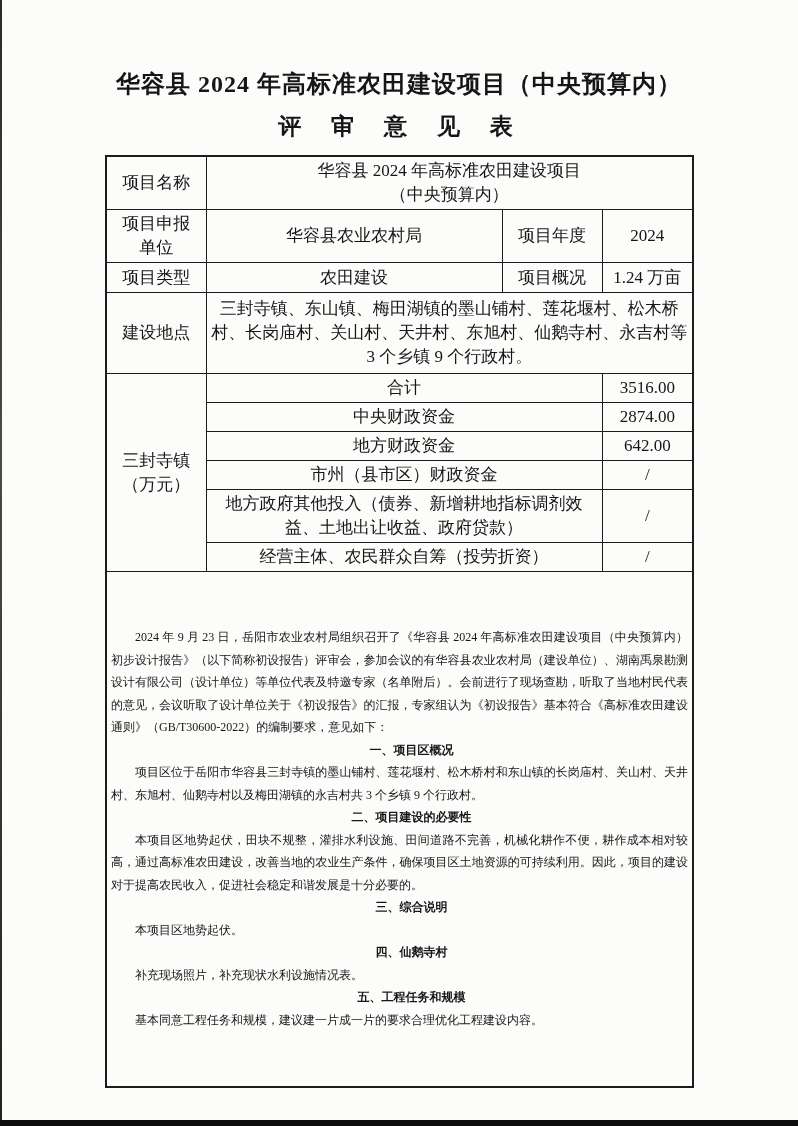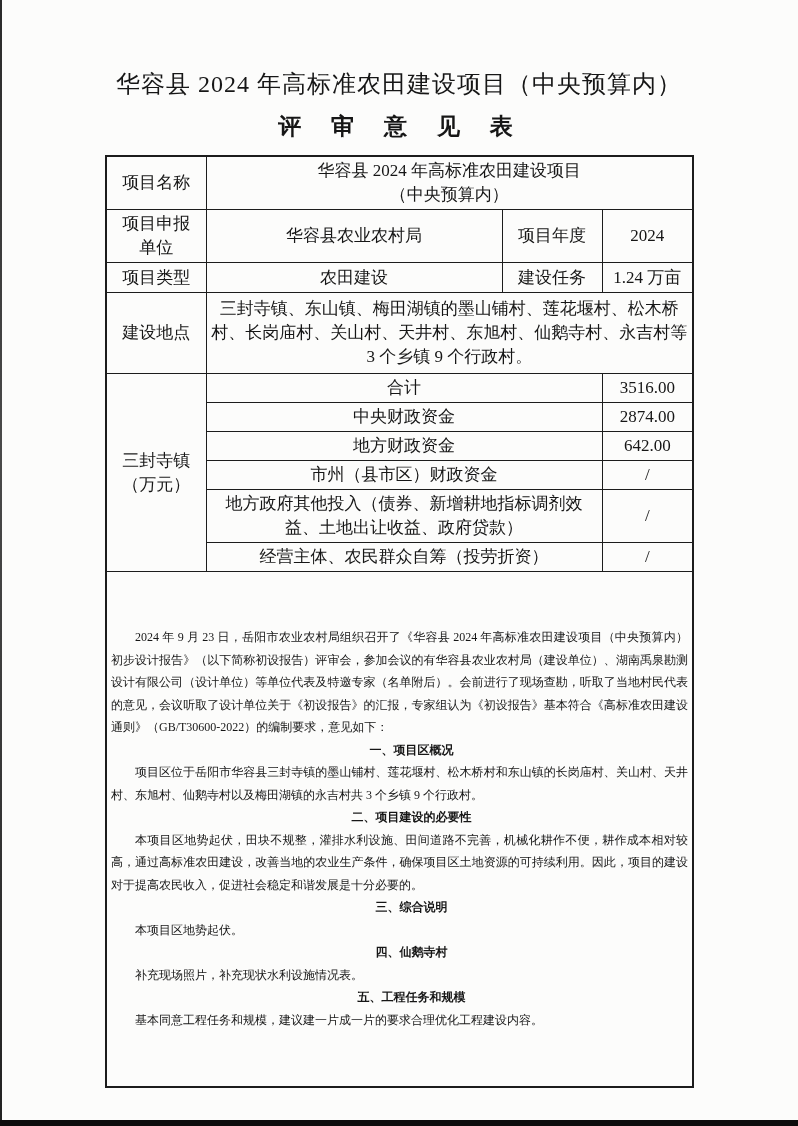--- a/index.html
+++ b/index.html
@@ -27,21 +27,21 @@
     width: 798px; height: 6px;
     background: #0d0d0d;
   }
   .doc-title {
     position: absolute;
     top: 68px; left: 0;
     width: 798px;
     margin: 0;
     text-align: center;
     font-size: 24px;
-    font-weight: normal;
+    font-weight: bold;
     letter-spacing: 1px;
   }
   .doc-subtitle {
     position: absolute;
     top: 111px; left: 0;
     width: 791px;
     margin: 0;
     text-align: center;
     font-size: 23px;
     font-weight: bold;
@@ -115,21 +115,21 @@
     <tr style="height:50px">
       <td class="lbl">项目申报
 单位</td>
       <td>华容县农业农村局</td>
       <td>项目年度</td>
       <td>2024</td>
     </tr>
     <tr style="height:30px">
       <td class="lbl">项目类型</td>
       <td>农田建设</td>
-      <td>建设任务</td>
+      <td>项目概况</td>
       <td>1.24 万亩</td>
     </tr>
     <tr style="height:81px">
       <td class="lbl">建设地点</td>
       <td colspan="3" class="justify-text">三封寺镇、东山镇、梅田湖镇的墨山铺村、莲花堰村、松木桥村、长岗庙村、关山村、天井村、东旭村、仙鹅寺村、永吉村等 3 个乡镇 9 个行政村。</td>
     </tr>
     <tr style="height:23px">
       <td rowspan="6" class="lbl">三封寺镇
 （万元）</td>
       <td colspan="2" class="inv-name">合计</td>

